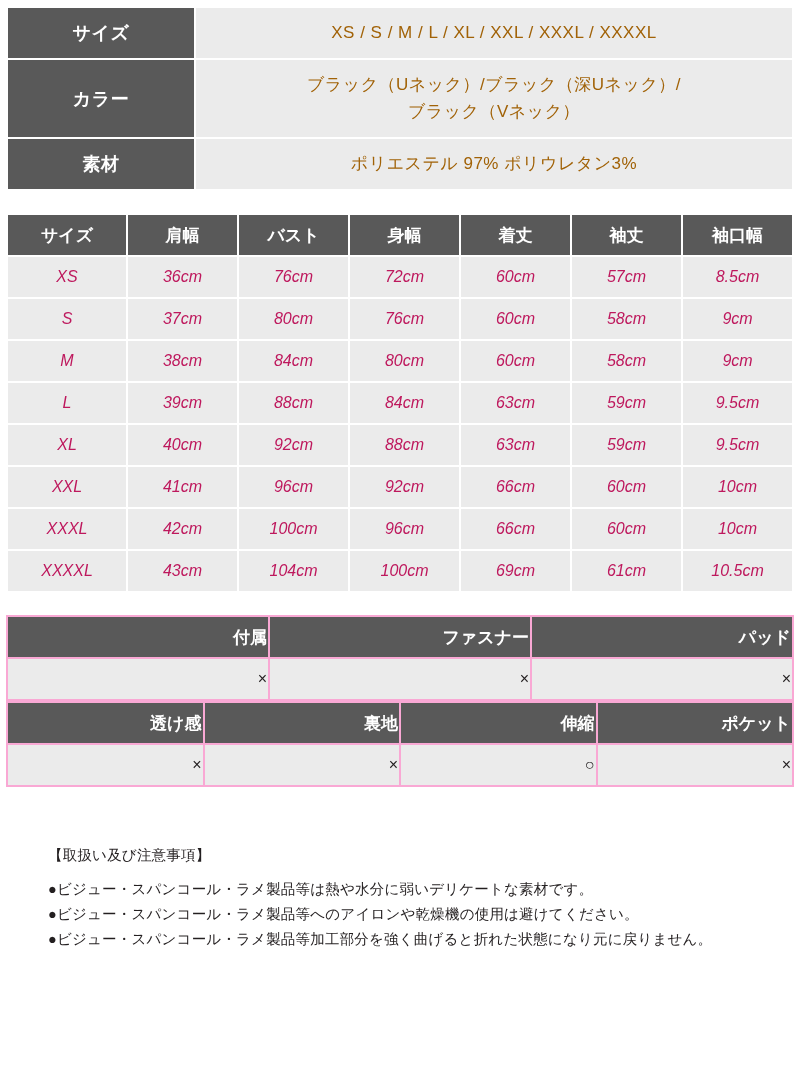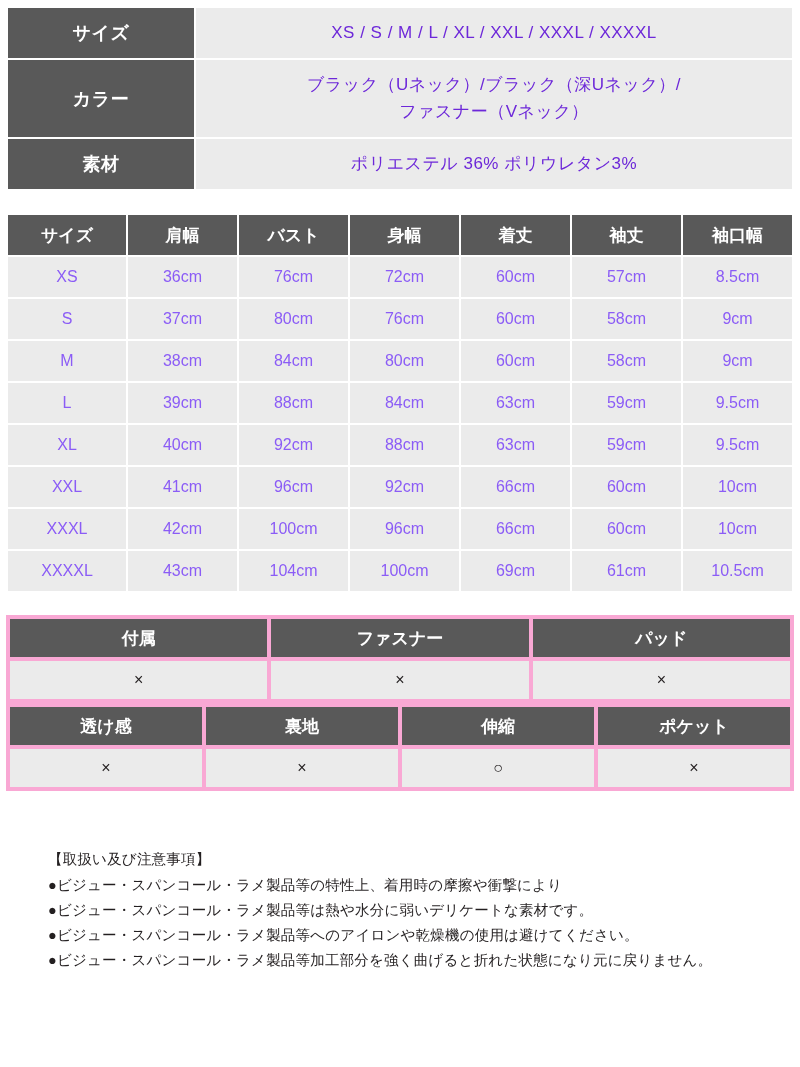--- a/index.html
+++ b/index.html
@@ -42,21 +42,21 @@
   .spec-table td.label {
     width: 188px;
     background: #595959;
     color: #ffffff;
     font-weight: bold;
     font-size: 18px;
     padding: 12px 0;
   }
   .spec-table td.value {
     background: #ebebeb;
-    color: #6d28d9;
+    color: #a16207;
     padding: 12px 28px;
     line-height: 1.55;
   }
 
   
   .size-table {
     margin-top: 22px;
   }
   .size-table th, .size-table td {
     border: 2px solid #ffffff;
@@ -66,31 +66,32 @@
     height: 42px;
   }
   .size-table thead th {
     background: #595959;
     color: #ffffff;
     font-weight: bold;
     font-size: 17px;
   }
   .size-table tbody td {
     background: #ebebeb;
-    color: #8b5cf6;
+    color: #be185d;
+    font-style: italic;
   }
   .size-table col.c0 { width: 120px; }
 
   
   .attr-table {
     margin-top: 22px;
   }
   .attr-table th, .attr-table td {
-    border: 4px solid #f9a8d4;
-    text-align: center;
+    border: 2px solid #f9a8d4;
+    text-align: right;
     vertical-align: middle;
     height: 42px;
     font-size: 17px;
   }
   .attr-table th {
     background: #595959;
     color: #ffffff;
     font-weight: bold;
   }
   .attr-table td {
@@ -103,43 +104,43 @@
   .notes {
     margin: 56px auto 0 auto;
     width: 788px;
     padding-left: 42px;
     font-size: 14.5px;
     line-height: 1.72;
     color: #231f20;
     letter-spacing: 0.2px;
   }
   .notes .note-line { white-space: nowrap; }
-  .notes .note-title { margin-bottom: 1px; }
+  .notes .note-title { margin-bottom: 9px; }
 </style>
 </head>
 <body>
 
 <div class="page">
 
   <table class="spec-table">
     <tbody>
       <tr>
         <td class="label">サイズ</td>
         <td class="value">XS / S / M / L / XL / XXL / XXXL / XXXXL</td>
       </tr>
       <tr>
         <td class="label">カラー</td>
         <td class="value">
           <span>ブラック（Uネック）/ブラック（深Uネック）/</span><br>
-          <span>ファスナー（Vネック）</span>
+          <span>ブラック（Vネック）</span>
         </td>
       </tr>
       <tr>
         <td class="label">素材</td>
-        <td class="value">ポリエステル 36% ポリウレタン3%</td>
+        <td class="value">ポリエステル 97% ポリウレタン3%</td>
       </tr>
     </tbody>
   </table>
 
   <table class="size-table">
     <colgroup>
       <col class="c0">
         <col>
         <col>
         <col>
@@ -261,20 +262,19 @@
         <td>×</td>
         <td>×</td>
         <td>○</td>
         <td>×</td>
       </tr>
     </tbody>
   </table>
 
   <div class="notes">
     <div class="note-line note-title">【取扱い及び注意事項】</div>
-    <div class="note-line">●ビジュー・スパンコール・ラメ製品等の特性上、着用時の摩擦や衝撃により</div>
     <div class="note-line">●ビジュー・スパンコール・ラメ製品等は熱や水分に弱いデリケートな素材です。</div>
     <div class="note-line">●ビジュー・スパンコール・ラメ製品等へのアイロンや乾燥機の使用は避けてください。</div>
     <div class="note-line">●ビジュー・スパンコール・ラメ製品等加工部分を強く曲げると折れた状態になり元に戻りません。</div>
 
   </div>
 
 </div>
 
 </body></html>

